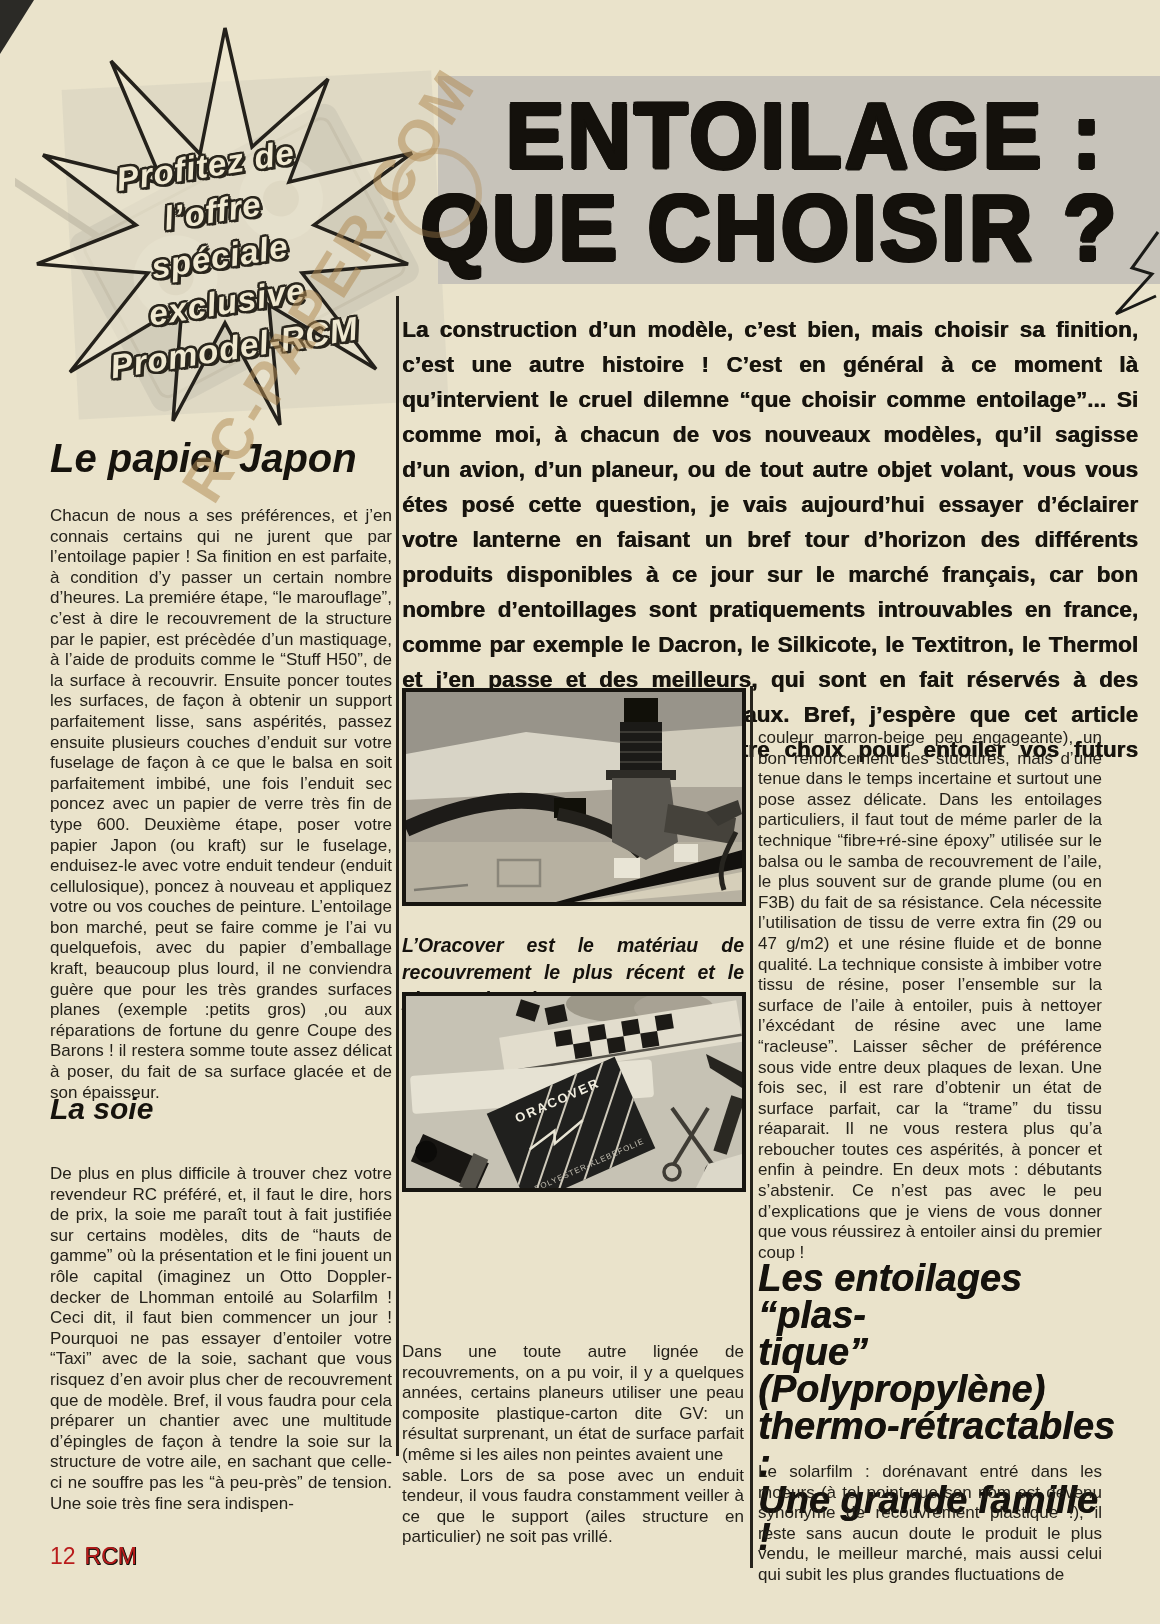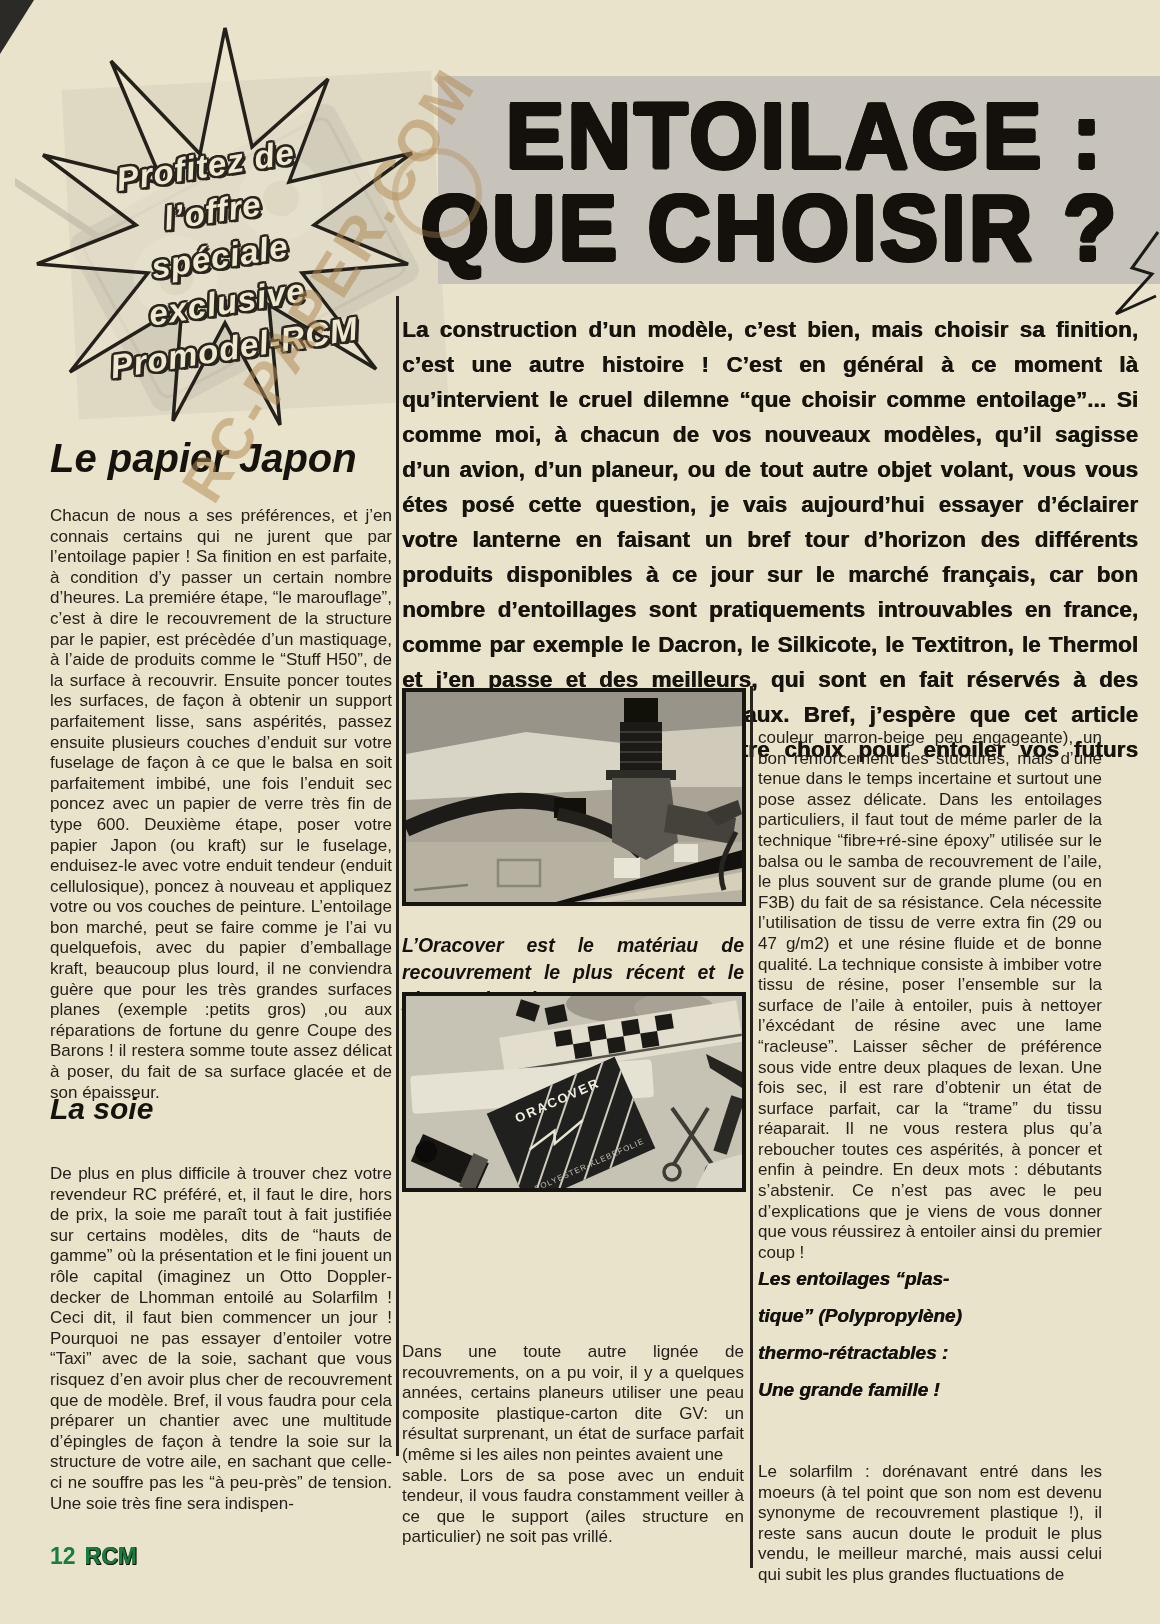--- a/index.html
+++ b/index.html
@@ -25,24 +25,24 @@
     left:402px;top:289px;width:736px;
     font-weight:bold;font-size:22.5px;line-height:35px;text-align:justify;
     color:#17140e;letter-spacing:0.1px;word-spacing:1.5px;
     text-shadow:0.6px 0 0 #17140e;
   }
   .vrule{background:#26231c;width:2.5px;}
   .caption{font-weight:bold;font-style:italic;font-size:19.5px;line-height:27px;text-align:justify;color:#15120d;}
   .photo{border:4px solid #171510;background:#b5b0a2;}
   .photo svg{display:block;}
   .right-heading div{
-    font-style:italic;font-weight:bold;font-size:19px;line-height:37px;color:#15120d;
+    font-style:italic;font-weight:bold;font-size:38px;line-height:37px;color:#15120d;
     text-shadow:0.5px 0 0 #15120d;
   }
-  .footer{left:50px;top:1543px;font-size:23px;font-weight:bold;color:#15803d;}
+  .footer{left:50px;top:1543px;font-size:23px;font-weight:normal;color:#b91c1c;}
   .footer .mag{margin-left:9px;text-shadow:1px 0 0 #17140e,0 1px 0 #17140e,1px 1px 0 #17140e;}
   
   .burst-text{
     left:46px;top:142px;width:348px;transform:rotate(-9deg);
     text-align:center;font-style:italic;font-weight:bold;
   }
   .burst-text div{
     font-size:33px;line-height:46px;color:#efe8d0;letter-spacing:1px;
     text-shadow:-2px -2px 0 #2a261d,2px -2px 0 #2a261d,-2px 2px 0 #2a261d,2px 2px 0 #2a261d,
       -2.5px 0 0 #2a261d,2.5px 0 0 #2a261d,0 -2.5px 0 #2a261d,0 2.5px 0 #2a261d,3px 3px 0 #2a261d;

